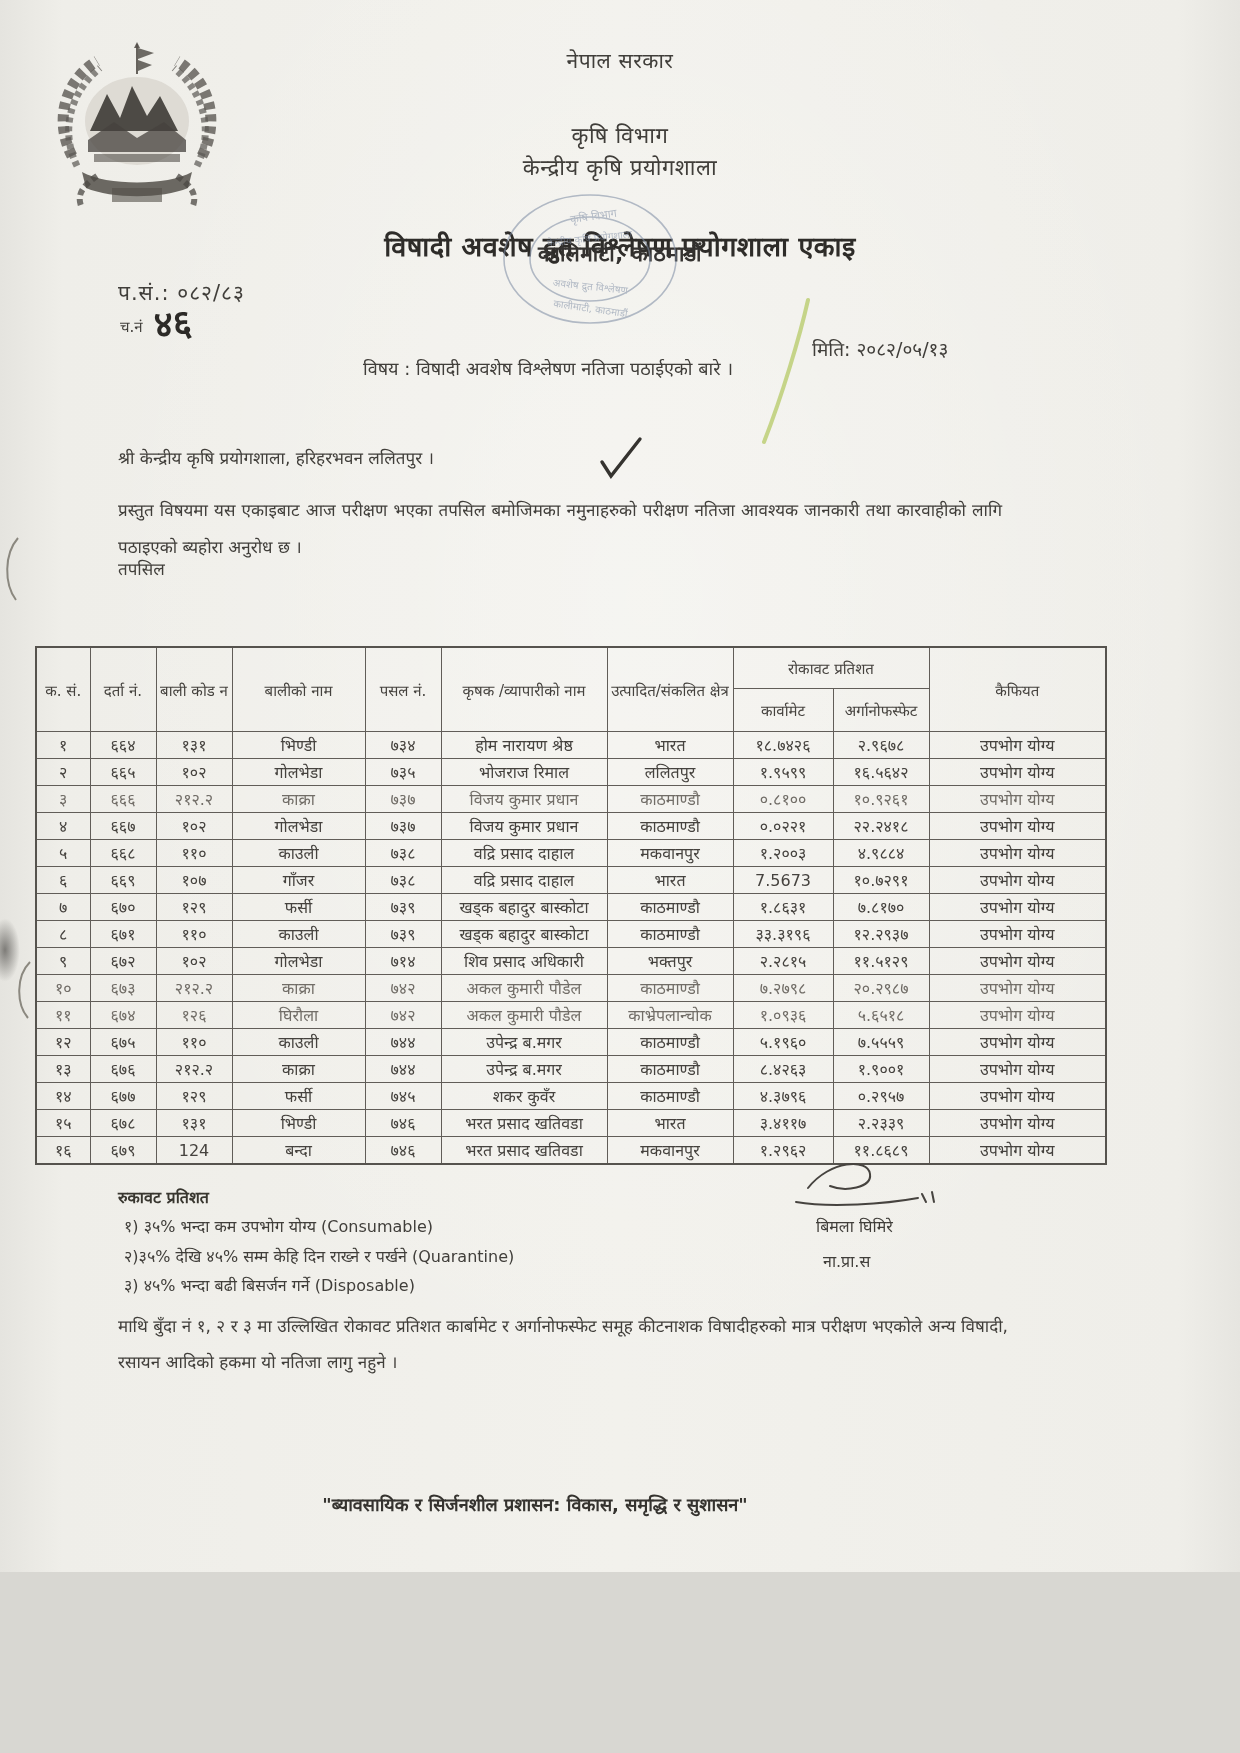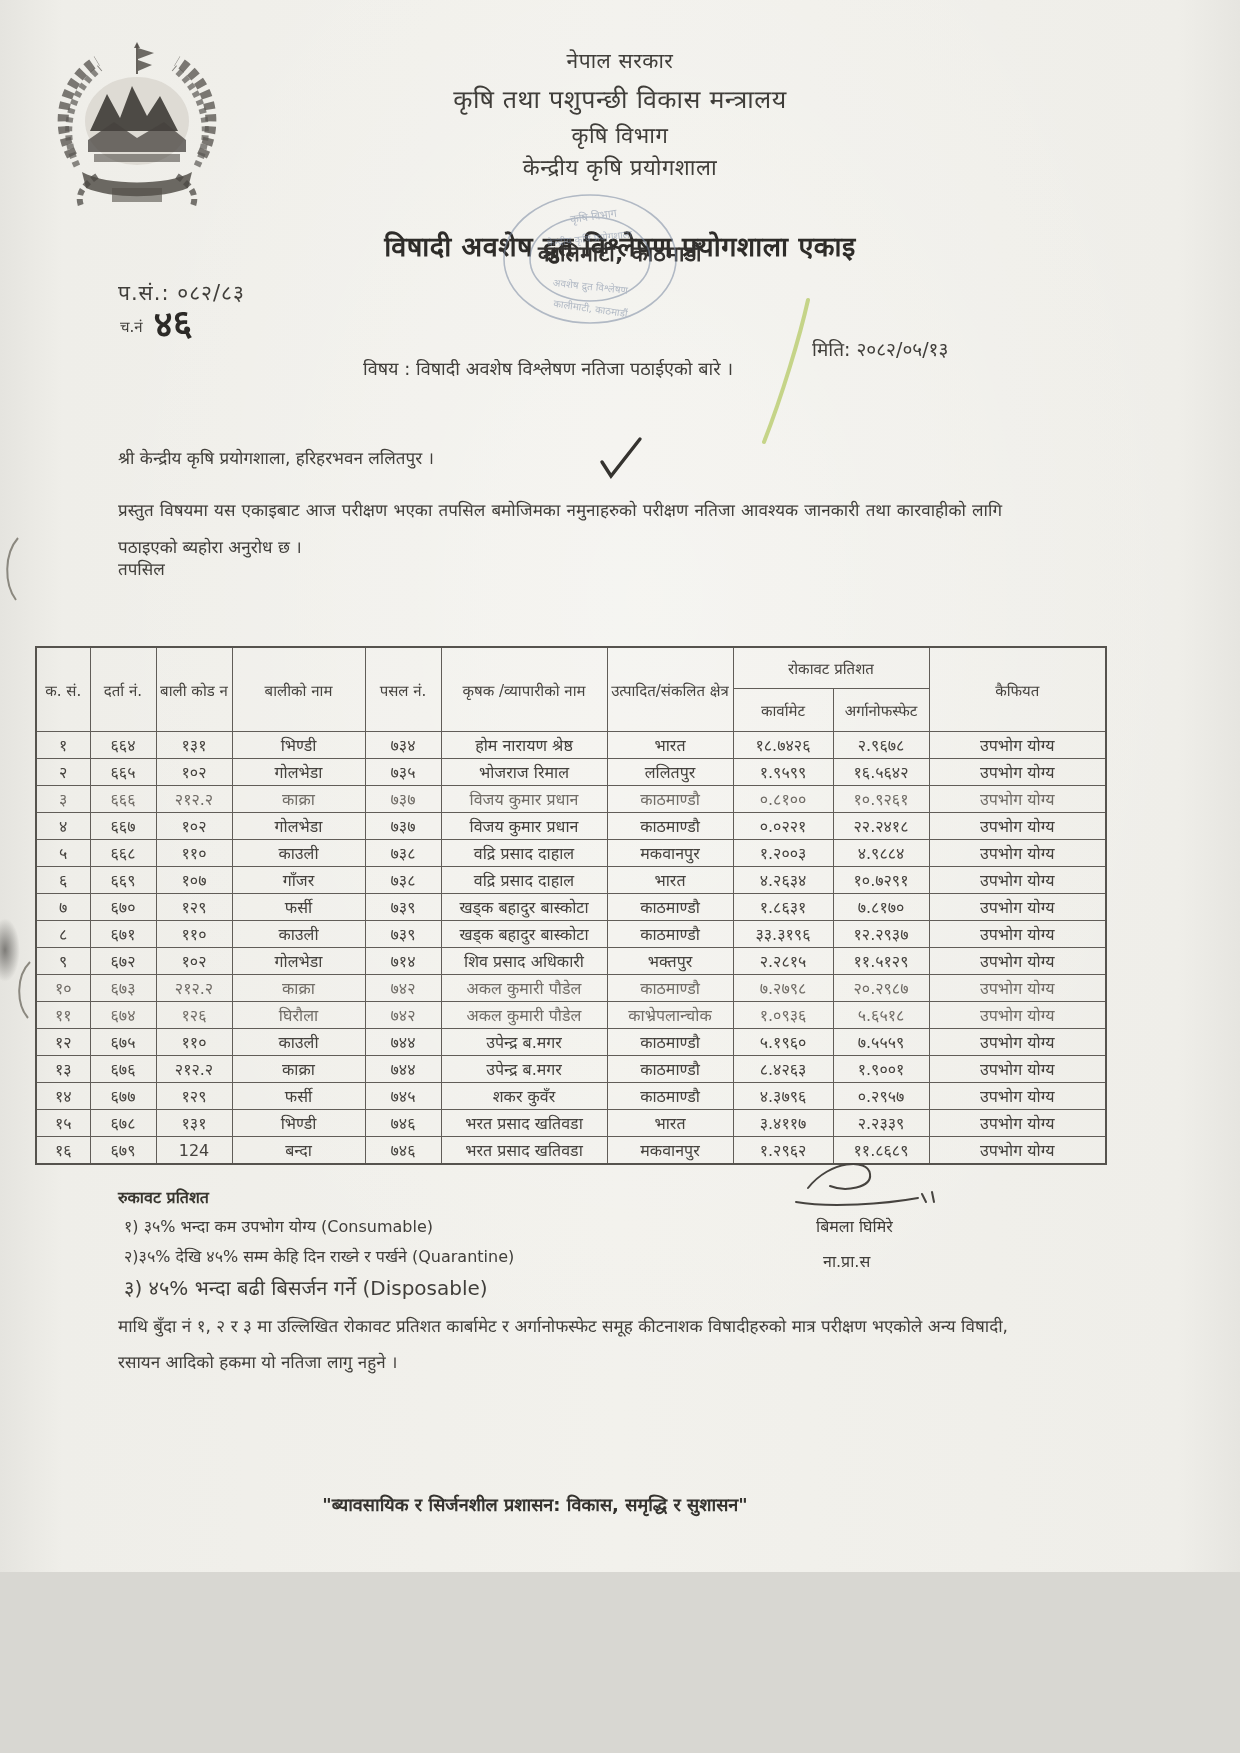--- a/index.html
+++ b/index.html
@@ -41,21 +41,21 @@
   .letter-table{border:2px solid #56534e;}
   .letter-table thead tr:first-child th{height:38px;}
   .letter-table thead tr:last-child th{height:40px;}
   .letter-table tbody td{height:24px;font-size:16px;}
   .letter-table tbody tr:nth-child(3),
   .letter-table tbody tr:nth-child(10),
   .letter-table tbody tr:nth-child(11){color:#716d67;}
   .notes-head{left:118px;top:1186px;font-size:16px;font-weight:700;color:#38362f;}
   .note1{left:124px;top:1215px;font-size:16px;}
   .note2{left:124px;top:1245px;font-size:16px;}
-  .note3{left:124px;top:1274px;font-size:20px;text-align:center;}
+  .note3{left:124px;top:1274px;font-size:16px;text-align:center;}
   .sig-name{left:816px;top:1215px;font-size:16px;}
   .sig-title{left:823px;top:1250px;font-size:16px;}
   .closing{left:118px;top:1308px;width:890px;font-size:17px;line-height:36px;text-align:justify;}
   .quote{left:0;right:170px;top:1492px;text-align:center;font-size:18px;font-weight:700;color:#35332f;}
   .stamp{left:498px;top:190px;opacity:.55;}
   .emblem{left:52px;top:36px;}
   .check{left:598px;top:436px;}
   .streak{left:742px;top:296px;}
   .signature{left:790px;top:1158px;}
   .margin-arc1{left:0px;top:536px;}
@@ -91,21 +91,20 @@
       <path d="M30,136 C55,150 115,150 140,136 L136,152 C110,163 60,163 34,152 Z" opacity=".85"></path>
       <path d="M60,152 h50 v14 h-50 z" opacity=".6"></path>
     </g>
     <g stroke="#4c4944" fill="none" opacity=".75">
       <path d="M45,140 C30,150 24,160 30,172" stroke-width="6" stroke-dasharray="6 4"></path>
       <path d="M125,140 C140,150 146,160 140,172" stroke-width="6" stroke-dasharray="6 4"></path>
     </g>
   </svg>
 
   <div class="abs center hline h1">नेपाल सरकार</div>
-  <div class="abs center hline h2">कृषि तथा पशुपन्छी विकास मन्त्रालय</div>
   <div class="abs center hline h3">कृषि विभाग</div>
   <div class="abs center hline h4">केन्द्रीय कृषि प्रयोगशाला</div>
   <div class="abs center hline h5">विषादी अवशेष द्रुत विश्लेषण प्रयोगशाला एकाइ</div>
   <div class="abs center hline h6">कालिमाटी, काठमाडौं</div>
 
   <svg class="abs stamp" width="186" height="140" viewBox="0 0 186 140">
     <g stroke="#7b8aa2" fill="none" stroke-width="1.6">
       <ellipse cx="92" cy="69" rx="86" ry="64"></ellipse>
       <ellipse cx="92" cy="69" rx="60" ry="42"></ellipse>
     </g>
@@ -229,21 +228,21 @@
           <td>उपभोग योग्य</td>
         </tr>
         <tr>
           <td>६</td>
           <td>६६९</td>
           <td>१०७</td>
           <td>गाँजर</td>
           <td>७३८</td>
           <td>वद्रि प्रसाद दाहाल</td>
           <td>भारत</td>
-          <td>४.२६३४</td>
+          <td>7.5673</td>
           <td>१०.७२९१</td>
           <td>उपभोग योग्य</td>
         </tr>
         <tr>
           <td>७</td>
           <td>६७०</td>
           <td>१२९</td>
           <td>फर्सी</td>
           <td>७३९</td>
           <td>खड्क बहादुर बास्कोटा</td>

